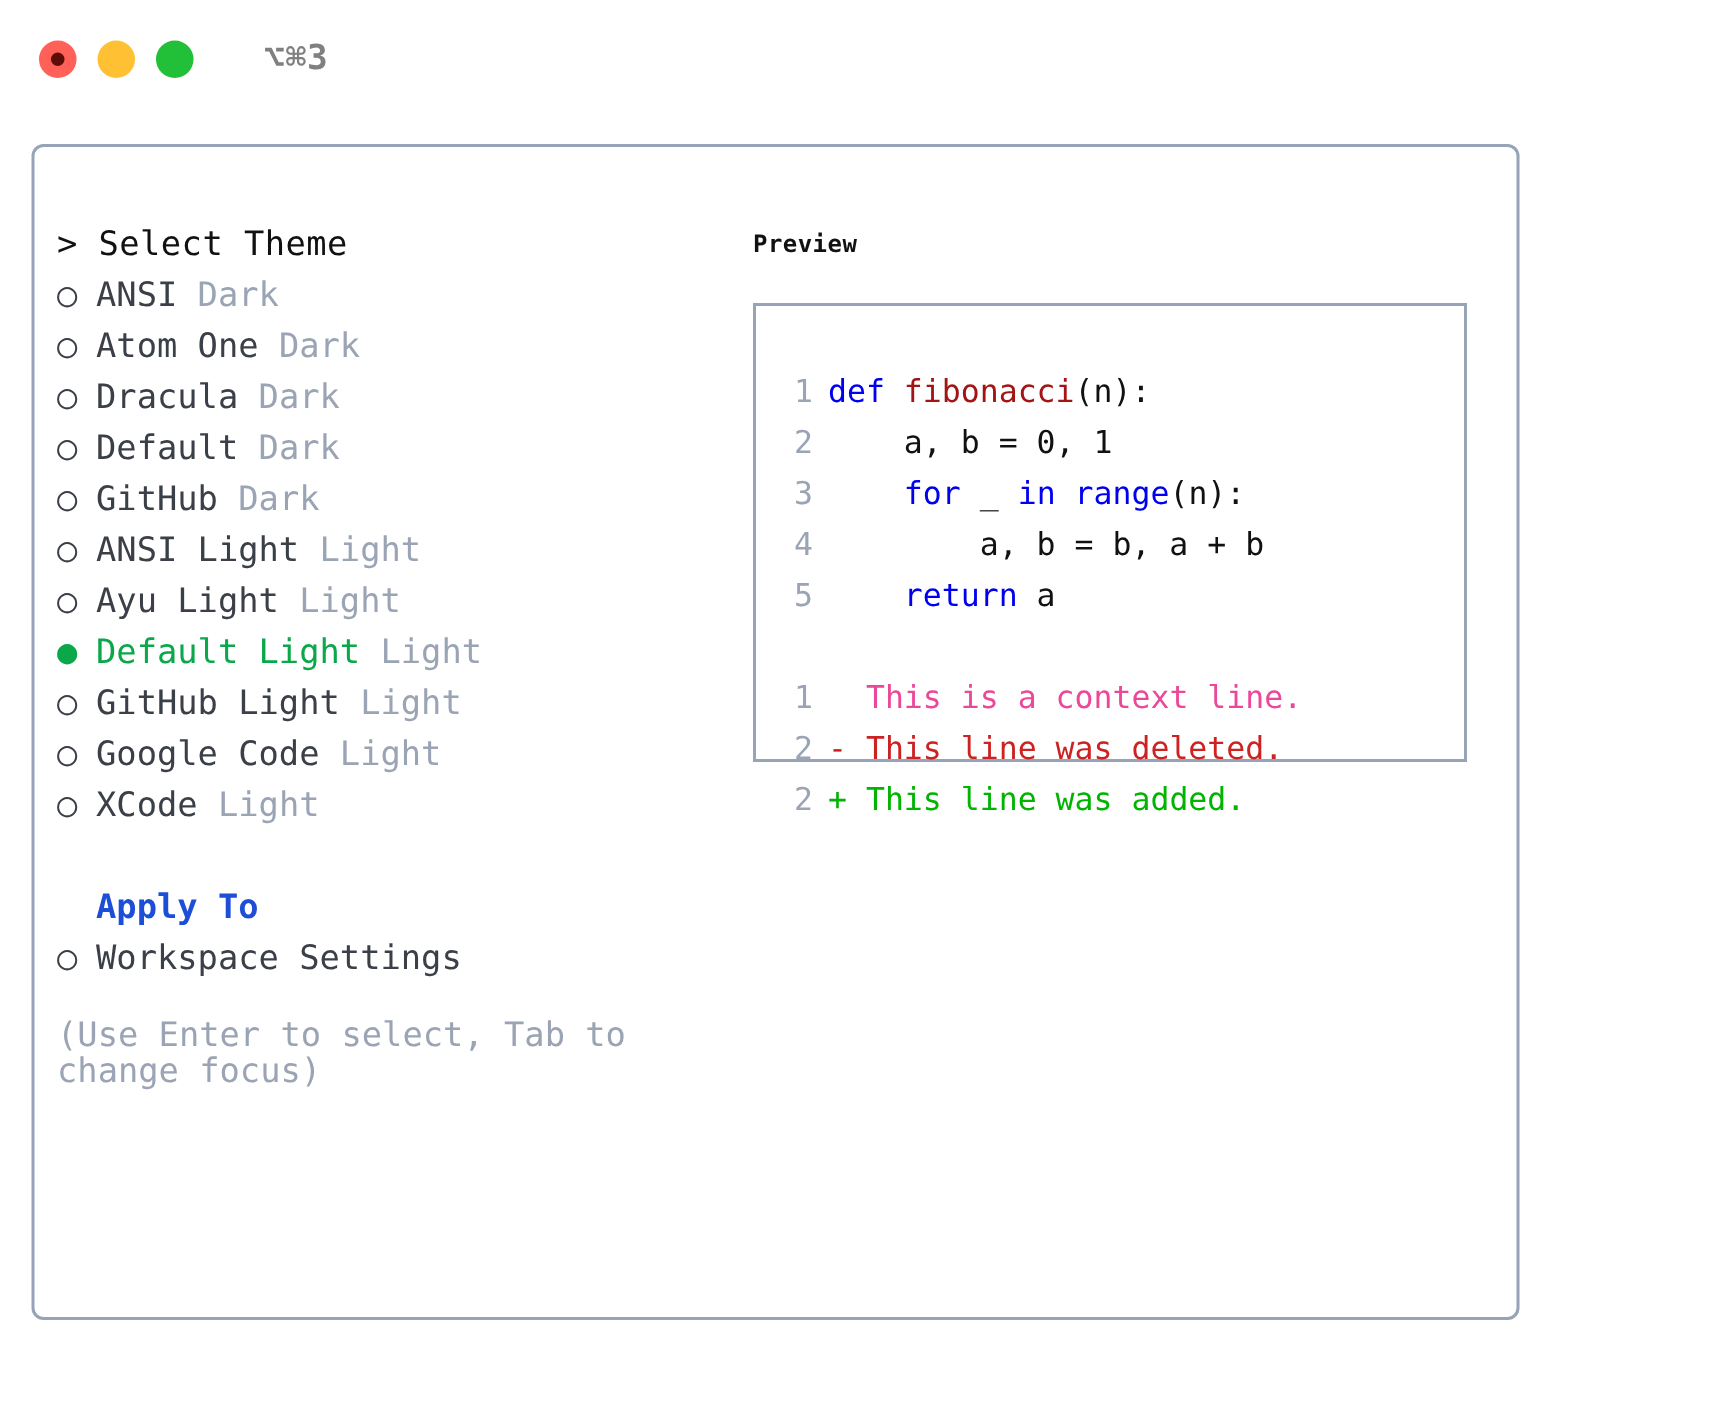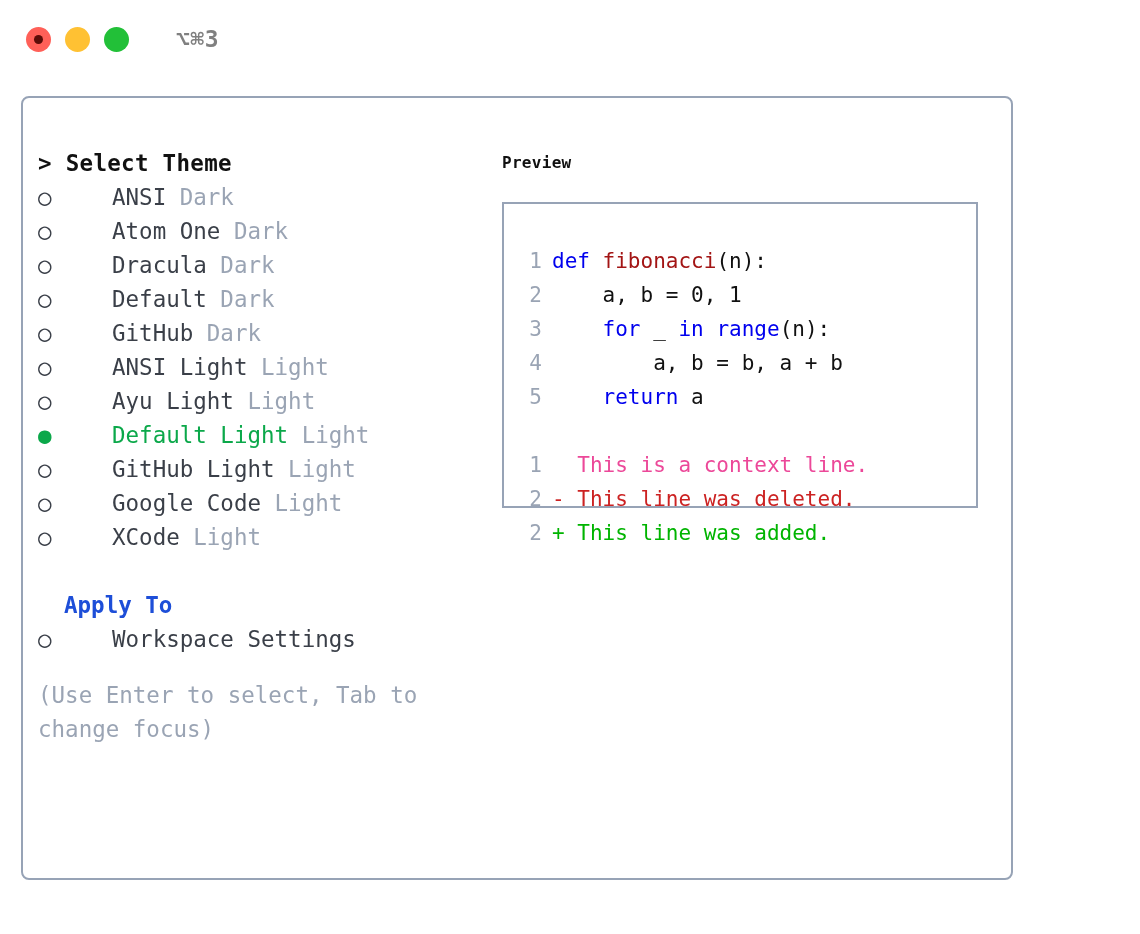--- a/index.html
+++ b/index.html
@@ -96,43 +96,43 @@
   }
   .row {
     height: 34px;
     line-height: 34px;
     font-size: 22.5px;
     white-space: pre;
     display: block;
   }
   .hdr {
     color: #111111;
-    font-weight: bold;
+    font-weight: normal;
     letter-spacing: 0.3px;
   }
   .bullet {
     display: inline-block;
     width: 26px;
     color: #3a3f48;
   }
   .bullet.sel { color: #0ba84a; }
-  .name { color: #3a3f48; margin-left: 48px; }
+  .name { color: #3a3f48; }
   .name.sel { color: #0ba84a; }
   .cat {
     color: #9aa4b4;
   }
   .sub-hdr {
     color: #1d4ed8;
     font-weight: bold;
   }
   .spacer { height: 34px; }
   .hint {
     margin-top: 22px;
     font-size: 22.5px;
-    line-height: 34px;
+    line-height: 24px;
     color: #9aa4b4;
     width: 410px;
   }
 
   
   .right-col {
     position: absolute;
     left: 479px;
     top: 48px;
     width: 490px;

